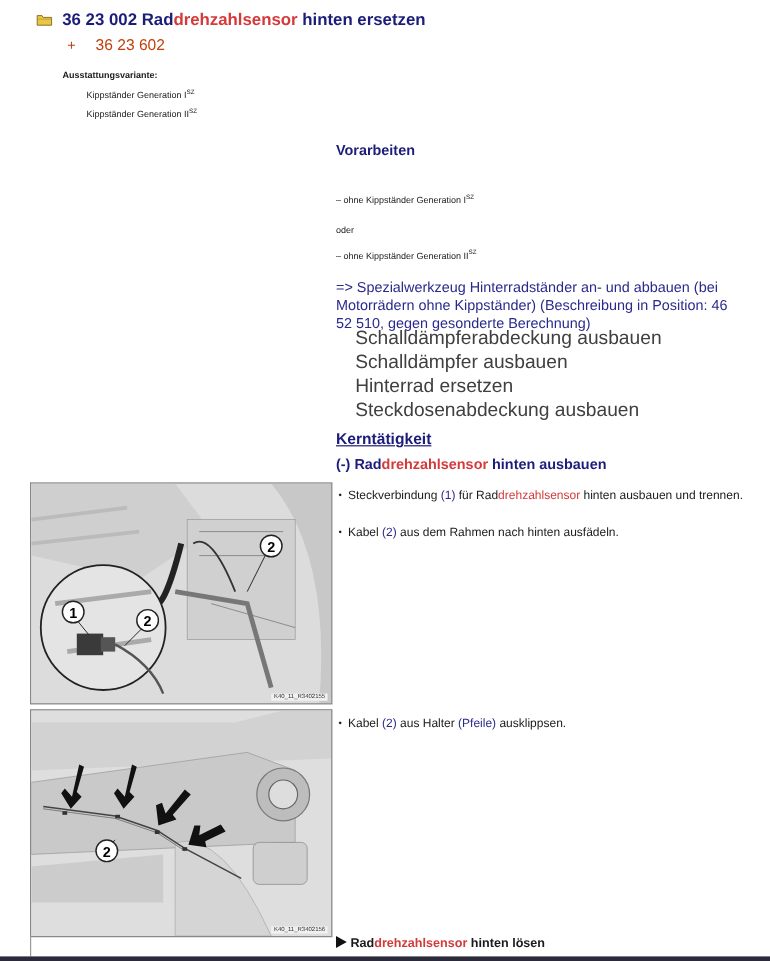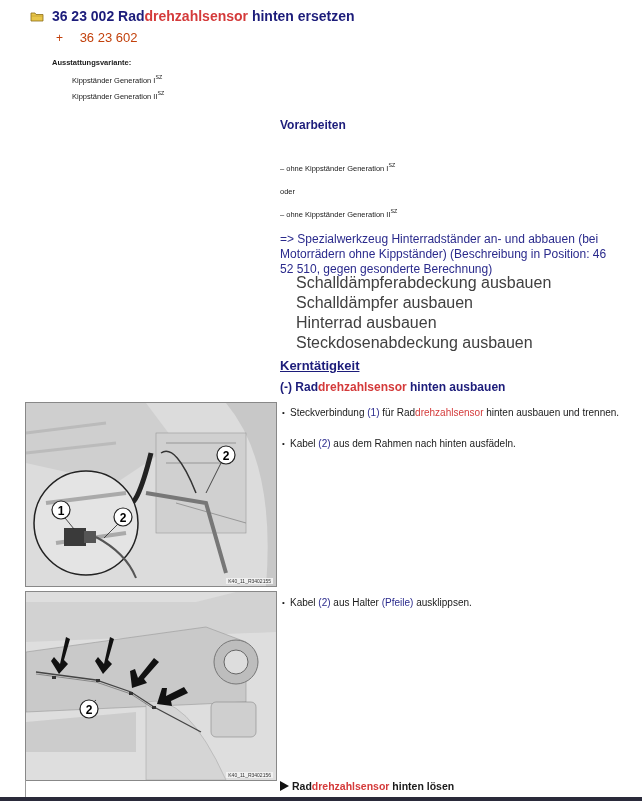--- a/index.html
+++ b/index.html
@@ -78,21 +78,21 @@
 </div>
 <div class="abs small" style="left:280px; top:187px">oder</div>
 <div class="abs small" style="left:280px; top:208px">
   <span>– ohne Kippständer Generation II</span><sup>SZ</sup>
 </div>
 
 <div id="special-tool" class="abs">=&gt; Spezialwerkzeug Hinterradständer an- und abbauen (bei Motorrädern ohne Kippständer) (Beschreibung in Position: 46 52 510, gegen gesonderte Berechnung)</div>
 
 <div class="abs prep-link" style="top:275px">Schalldämpferabdeckung ausbauen</div>
 <div class="abs prep-link" style="top:295px">Schalldämpfer ausbauen</div>
-<div class="abs prep-link" style="top:315px">Hinterrad ausbauen</div>
+<div class="abs prep-link" style="top:315px">Hinterrad ersetzen</div>
 <div class="abs prep-link" style="top:335px">Steckdosenabdeckung ausbauen</div>
 
 <div id="kern" class="abs">Kerntätigkeit</div>
 <div id="step-title" class="abs">
   <span>(-) Rad</span><span class="red">drehzahlsensor</span><span> hinten ausbauen</span>
 </div>
 
 <div id="fig1" class="fig">
   <svg width="250" height="183" viewBox="0 0 250 183">
     <rect width="250" height="183" fill="#dcdcdc"></rect>

